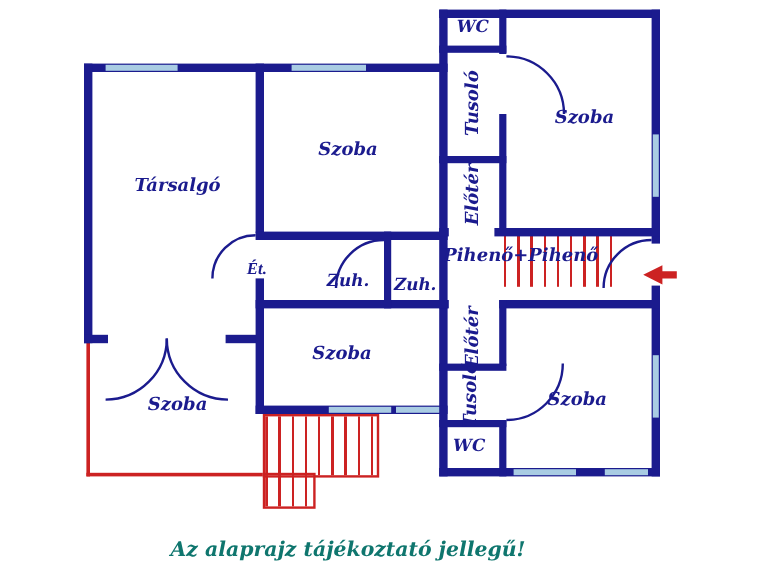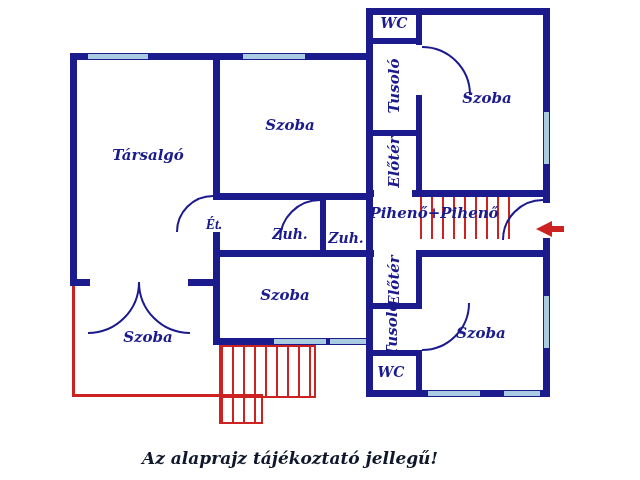--- a/index.html
+++ b/index.html
@@ -16,21 +16,21 @@
   }
   .stairs.boxed { border:2px solid #cc2222; }
   .label {
     position:absolute; color:#1b1b8e; font-weight:bold; font-style:italic;
     font-size:15px; white-space:nowrap; transform:translate(-50%,-50%);
     z-index:6; line-height:1;
   }
   .label.v { transform:translate(-50%,-50%) rotate(-90deg); }
   .label.small { font-size:14px;text-align:right; }
   .caption {
-    position:absolute; color:#0f172a; font-weight:bold; font-style:italic;
+    position:absolute; color:#0f766e; font-weight:bold; font-style:italic;
     font-size:17px; white-space:nowrap; transform:translate(-50%,-50%); z-index:6;
   }
   svg.overlay { position:absolute; left:0; top:0; z-index:5; pointer-events:none; } .z2 { z-index:2; } .z3 { z-index:3; } .z4 { z-index:4; }
 </style>
 </head>
 <body>
 
 <div class="plan">
 
   <div class="redline z2" style="left:72px; top:283px; width:3px; height:114px;"></div>

